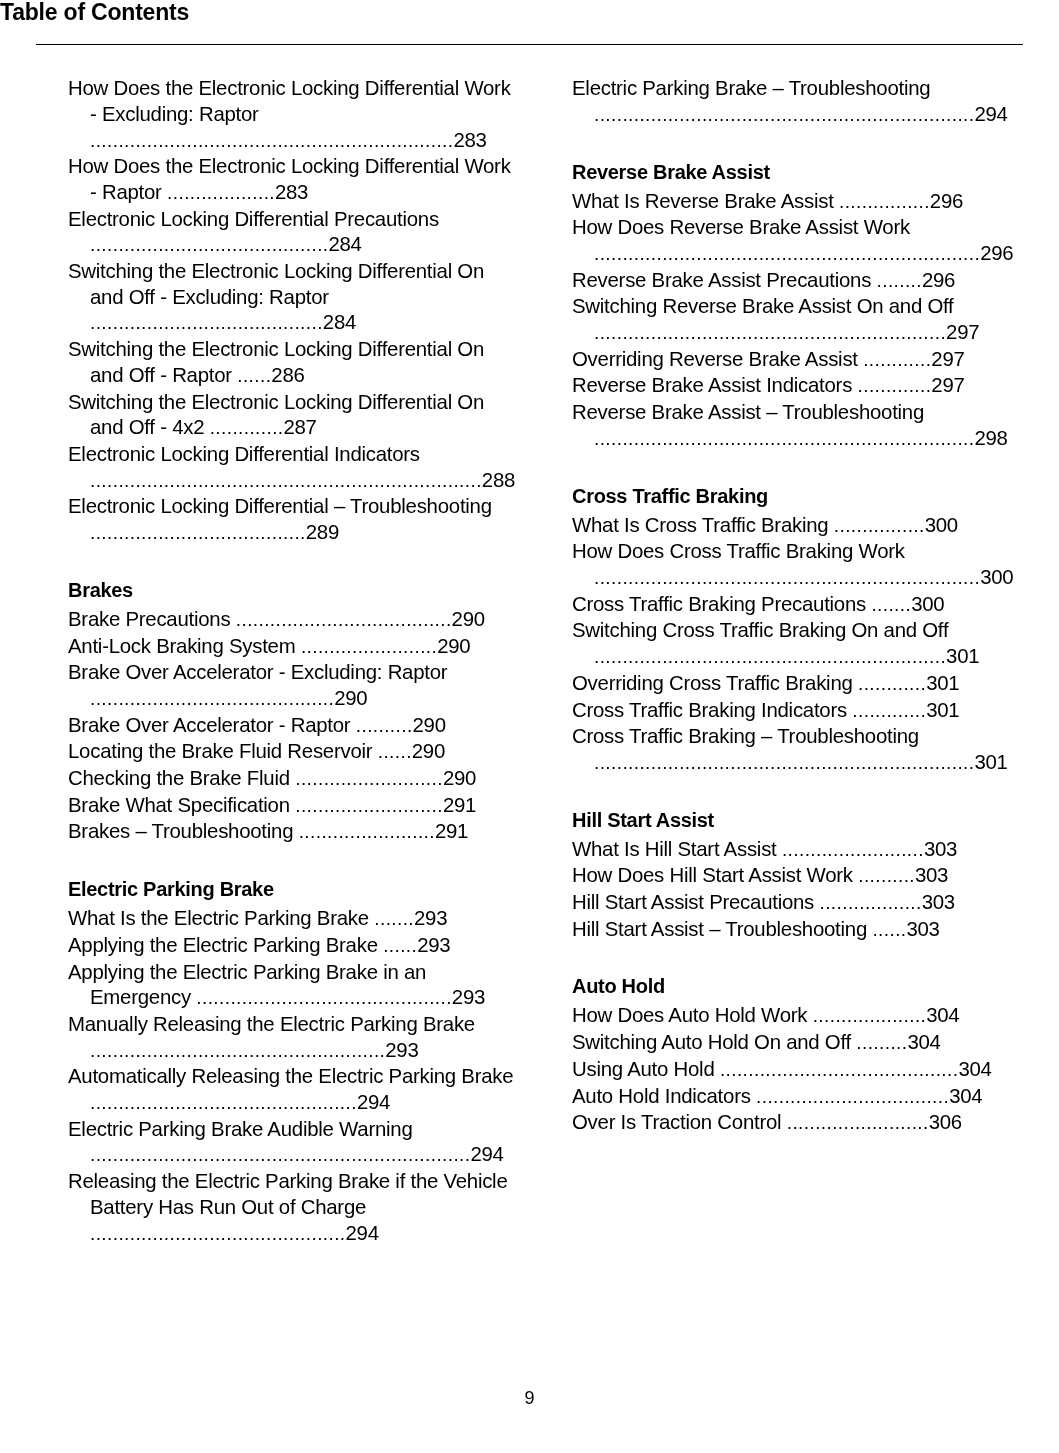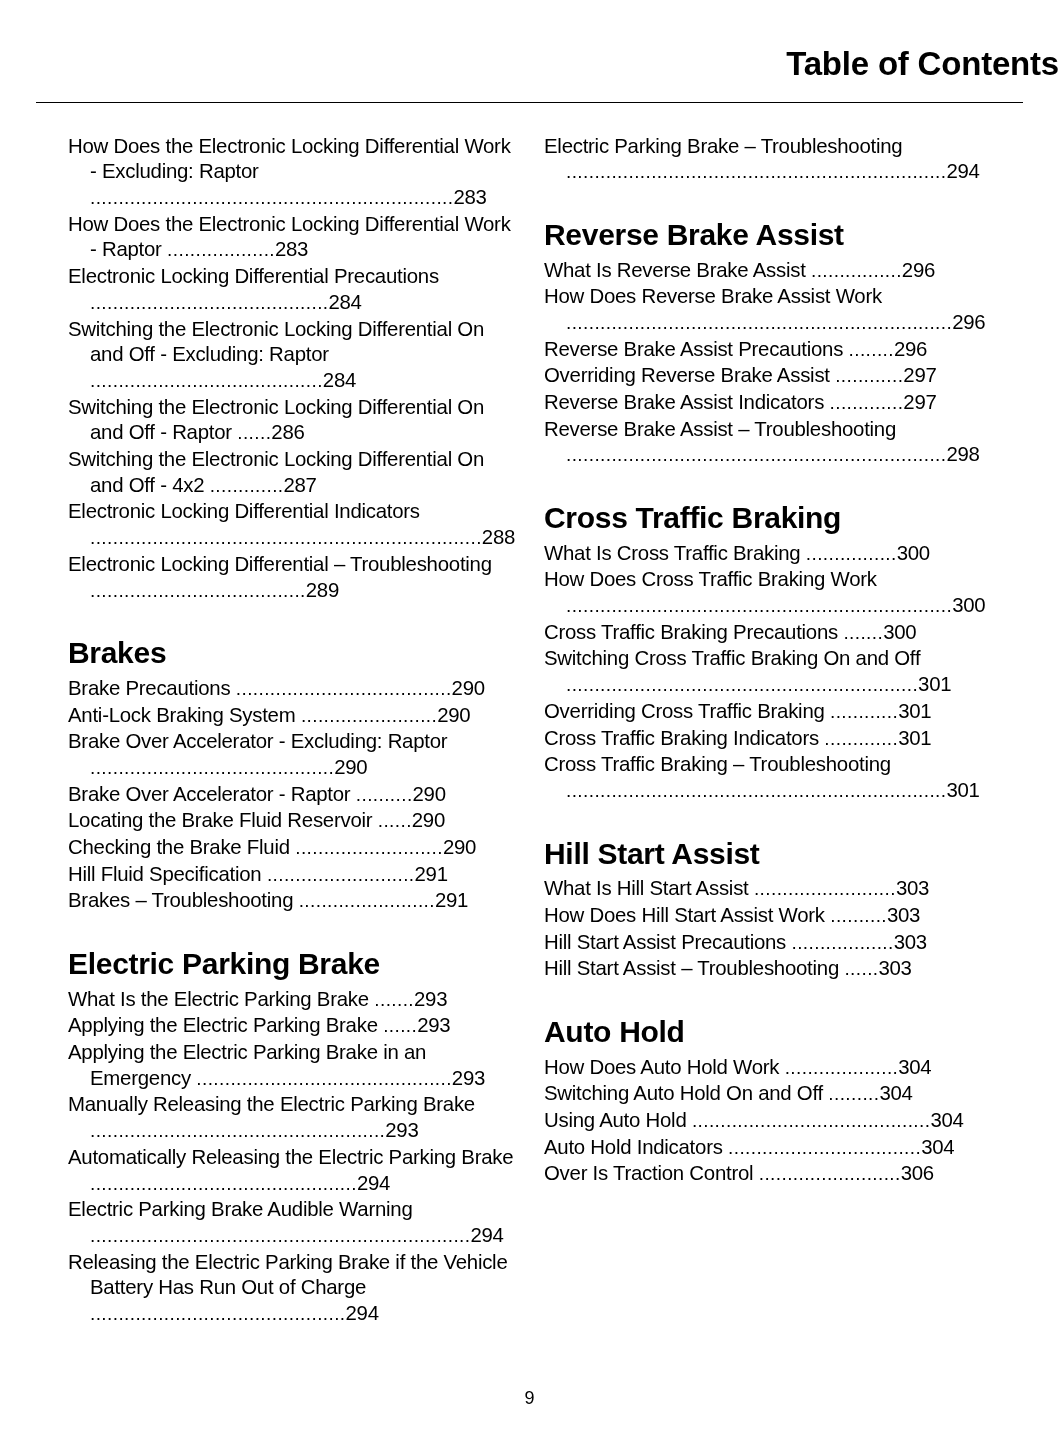--- a/index.html
+++ b/index.html
@@ -14,46 +14,45 @@
 
   .page {
     position:relative;
     width:1059px; height:1453px;
     padding:0;
     overflow:hidden;
   }
 
   
   .page-title {
-    text-align:right;
-    font-size:33px;
+    text-align:left;
+    font-size:23px;
     font-weight:bold;
     letter-spacing:-0.2px;
-    padding-top:47px;
     line-height:1.05;
   }
   .title-rule {
     margin:20px 36px 0 36px;
     border-top:1.6px solid #000;
   }
 
   
   .columns {
     display:flex;
     margin-top:31px;
     padding:0 36px 0 68px;
-    gap:24px;
+    gap:52px;
     align-items:flex-start;
   }
   .col { width:452px; flex:0 0 452px; }
   .col.right { width:452px; flex:0 0 452px; }
 
   
   .section-head {
-    font-size:30px;
+    font-size:20px;
     font-weight:bold;
     letter-spacing:-0.3px;
     margin-top:33px;
     margin-bottom:5px;
     line-height:1.15;
   }
   .col > .block:first-child > .section-head { margin-top:0; }
 
   
   .toc-entry {
@@ -101,21 +100,21 @@
           <div class="toc-entry"><span>Electronic Locking Differential – Troubleshooting</span> <span class="lead">......................................</span><span class="pg">289</span></div>
         </div>
         <div class="block">
           <div class="section-head">Brakes</div>
           <div class="toc-entry"><span>Brake Precautions</span> <span class="lead">......................................</span><span class="pg">290</span></div>
           <div class="toc-entry"><span>Anti-Lock Braking System</span> <span class="lead">........................</span><span class="pg">290</span></div>
           <div class="toc-entry"><span>Brake Over Accelerator - Excluding: Raptor</span> <span class="lead">...........................................</span><span class="pg">290</span></div>
           <div class="toc-entry"><span>Brake Over Accelerator - Raptor</span> <span class="lead">..........</span><span class="pg">290</span></div>
           <div class="toc-entry"><span>Locating the Brake Fluid Reservoir</span> <span class="lead">......</span><span class="pg">290</span></div>
           <div class="toc-entry"><span>Checking the Brake Fluid</span> <span class="lead">..........................</span><span class="pg">290</span></div>
-          <div class="toc-entry"><span>Hill Fluid Specification</span> <span class="lead">..........................</span><span class="pg">291</span></div>
+          <div class="toc-entry"><span>Brake What Specification</span> <span class="lead">..........................</span><span class="pg">291</span></div>
           <div class="toc-entry"><span>Brakes – Troubleshooting</span> <span class="lead">........................</span><span class="pg">291</span></div>
         </div>
         <div class="block">
           <div class="section-head">Electric Parking Brake</div>
           <div class="toc-entry"><span>What Is the Electric Parking Brake</span> <span class="lead">.......</span><span class="pg">293</span></div>
           <div class="toc-entry"><span>Applying the Electric Parking Brake</span> <span class="lead">......</span><span class="pg">293</span></div>
           <div class="toc-entry"><span>Applying the Electric Parking Brake in an Emergency</span> <span class="lead">.............................................</span><span class="pg">293</span></div>
           <div class="toc-entry"><span>Manually Releasing the Electric Parking Brake</span> <span class="lead">....................................................</span><span class="pg">293</span></div>
           <div class="toc-entry"><span>Automatically Releasing the Electric Parking Brake</span> <span class="lead">...............................................</span><span class="pg">294</span></div>
           <div class="toc-entry"><span>Electric Parking Brake Audible Warning</span> <span class="lead">...................................................................</span><span class="pg">294</span></div>
@@ -124,20 +123,21 @@
       </div>
     <div class="col right" id="col-right">
         <div class="block">
           <div class="toc-entry"><span>Electric Parking Brake – Troubleshooting</span> <span class="lead">...................................................................</span><span class="pg">294</span></div>
         </div>
         <div class="block">
           <div class="section-head">Reverse Brake Assist</div>
           <div class="toc-entry"><span>What Is Reverse Brake Assist</span> <span class="lead">................</span><span class="pg">296</span></div>
           <div class="toc-entry"><span>How Does Reverse Brake Assist Work</span> <span class="lead">....................................................................</span><span class="pg">296</span></div>
           <div class="toc-entry"><span>Reverse Brake Assist Precautions</span> <span class="lead">........</span><span class="pg">296</span></div>
+          <div class="toc-entry"><span>Switching Reverse Brake Assist On and Off</span> <span class="lead">..............................................................</span><span class="pg">297</span></div>
           <div class="toc-entry"><span>Overriding Reverse Brake Assist</span> <span class="lead">............</span><span class="pg">297</span></div>
           <div class="toc-entry"><span>Reverse Brake Assist Indicators</span> <span class="lead">.............</span><span class="pg">297</span></div>
           <div class="toc-entry"><span>Reverse Brake Assist – Troubleshooting</span> <span class="lead">...................................................................</span><span class="pg">298</span></div>
         </div>
         <div class="block">
           <div class="section-head">Cross Traffic Braking</div>
           <div class="toc-entry"><span>What Is Cross Traffic Braking</span> <span class="lead">................</span><span class="pg">300</span></div>
           <div class="toc-entry"><span>How Does Cross Traffic Braking Work</span> <span class="lead">....................................................................</span><span class="pg">300</span></div>
           <div class="toc-entry"><span>Cross Traffic Braking Precautions</span> <span class="lead">.......</span><span class="pg">300</span></div>
           <div class="toc-entry"><span>Switching Cross Traffic Braking On and Off</span> <span class="lead">..............................................................</span><span class="pg">301</span></div>

